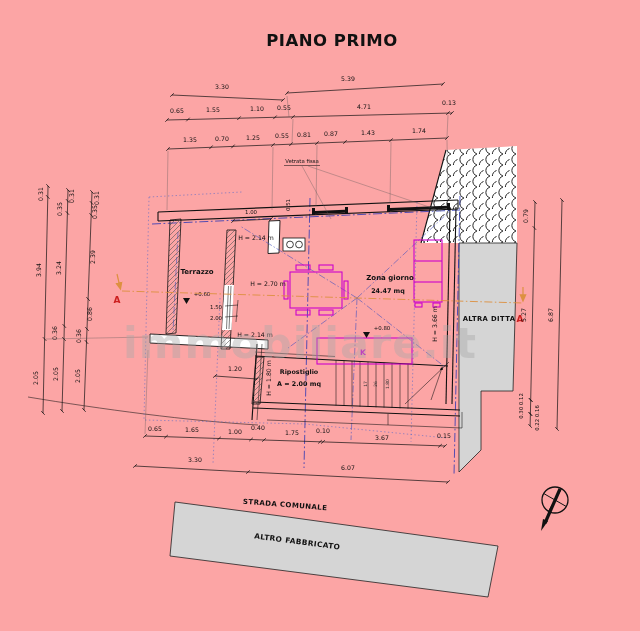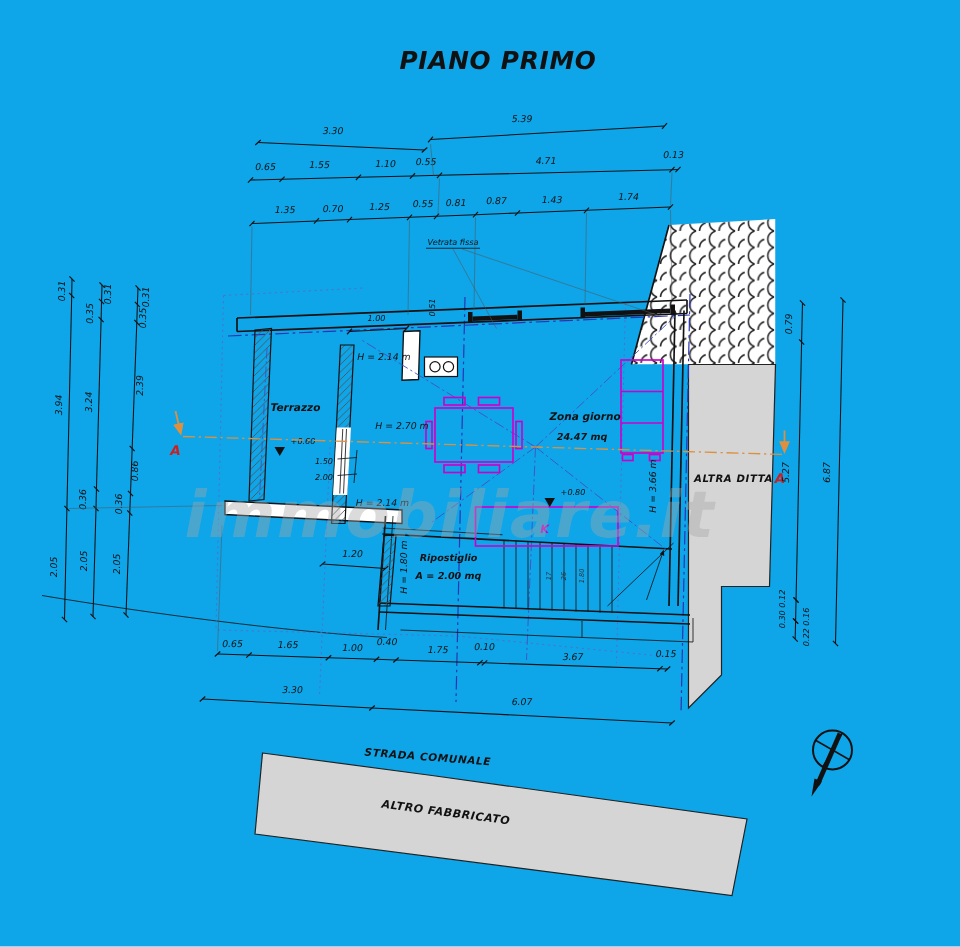--- a/index.html
+++ b/index.html
@@ -1,16 +1,16 @@
 <!DOCTYPE html>
 <html><head>
 <meta charset="utf-8">
 <style>
   html,body{margin:0;padding:0;background:#fff;}
-  .page{width:640px;height:631px;position:relative;background:#0ea5e9;overflow:hidden;font-style:italic;}
+  .page{width:640px;height:631px;position:relative;background:#fca5a5;overflow:hidden;}
   svg{display:block;}
   text{font-family:"DejaVu Sans","Liberation Sans",sans-serif;fill:#111;}
   .title{font-size:16.5px;font-weight:bold;letter-spacing:0.5px;text-anchor:middle;}
   .dim{font-size:6.2px;text-anchor:middle;}
   .dimsm{font-size:5.4px;text-anchor:middle;}
   .room{font-size:7px;font-weight:bold;text-anchor:middle;}
   .area{font-size:6.4px;font-weight:bold;text-anchor:middle;}
   .hlab{font-size:6.2px;text-anchor:middle;}
   .tinyr{font-size:4.4px;text-anchor:middle;fill:#333;}
   .reda{font-size:9px;font-weight:bold;fill:#cc2020;text-anchor:middle;}

